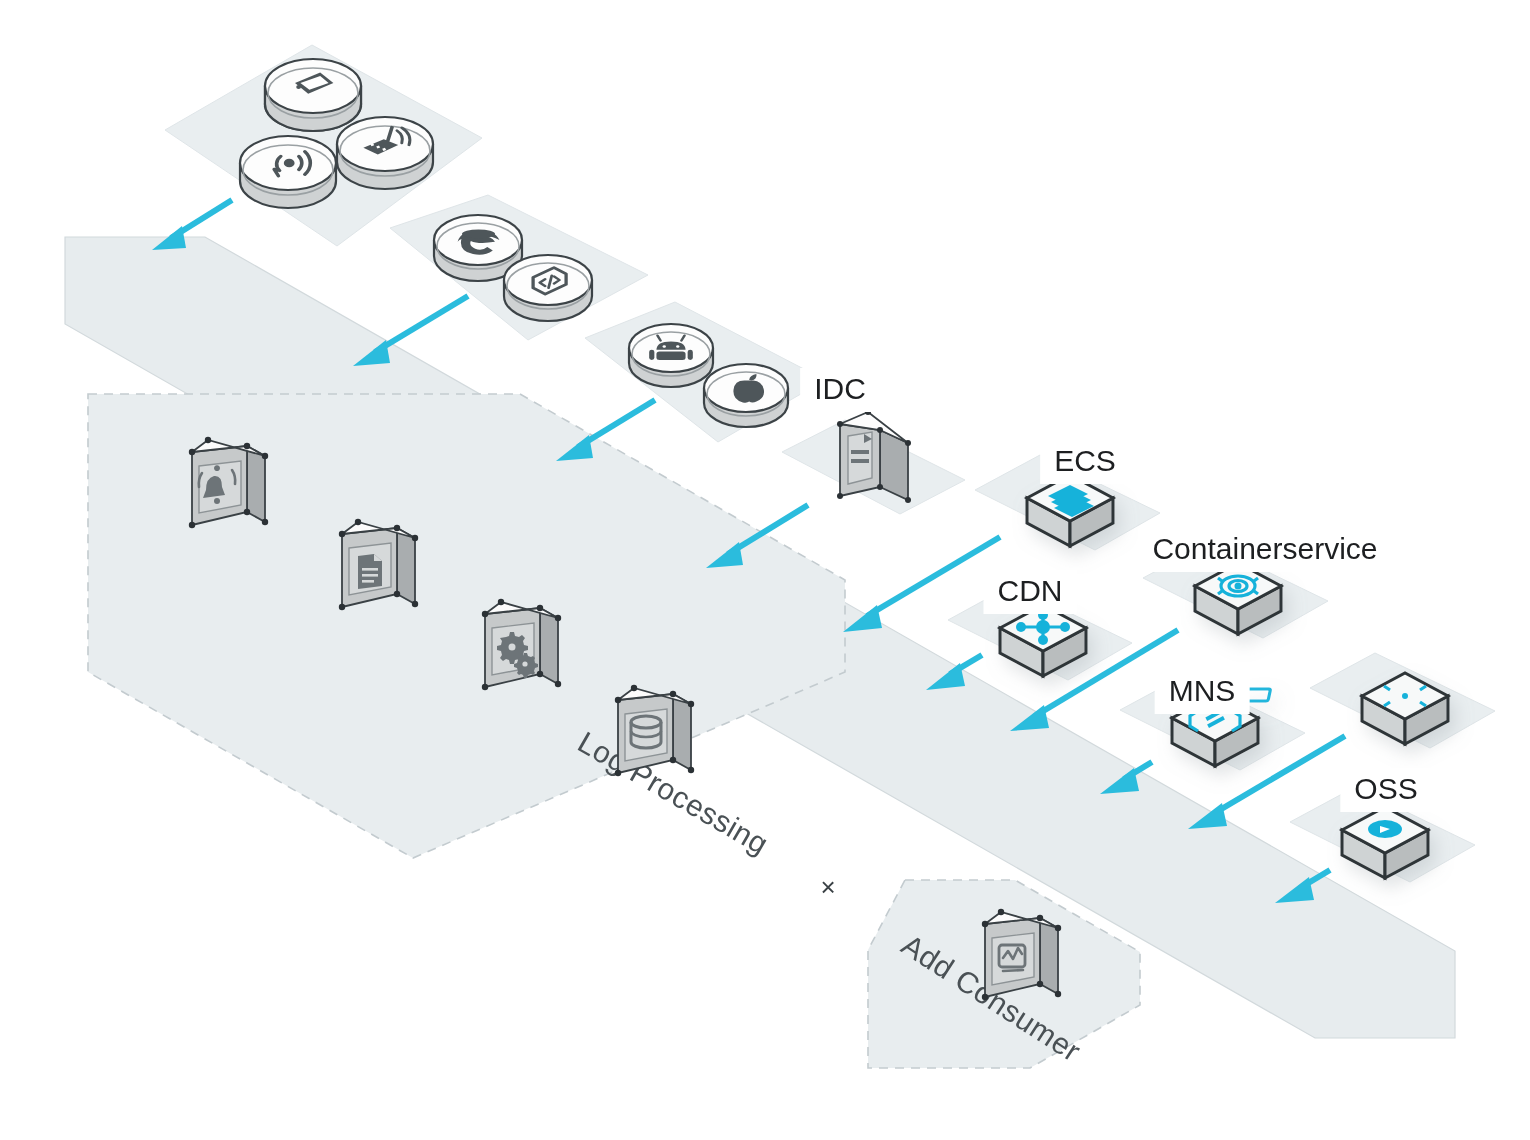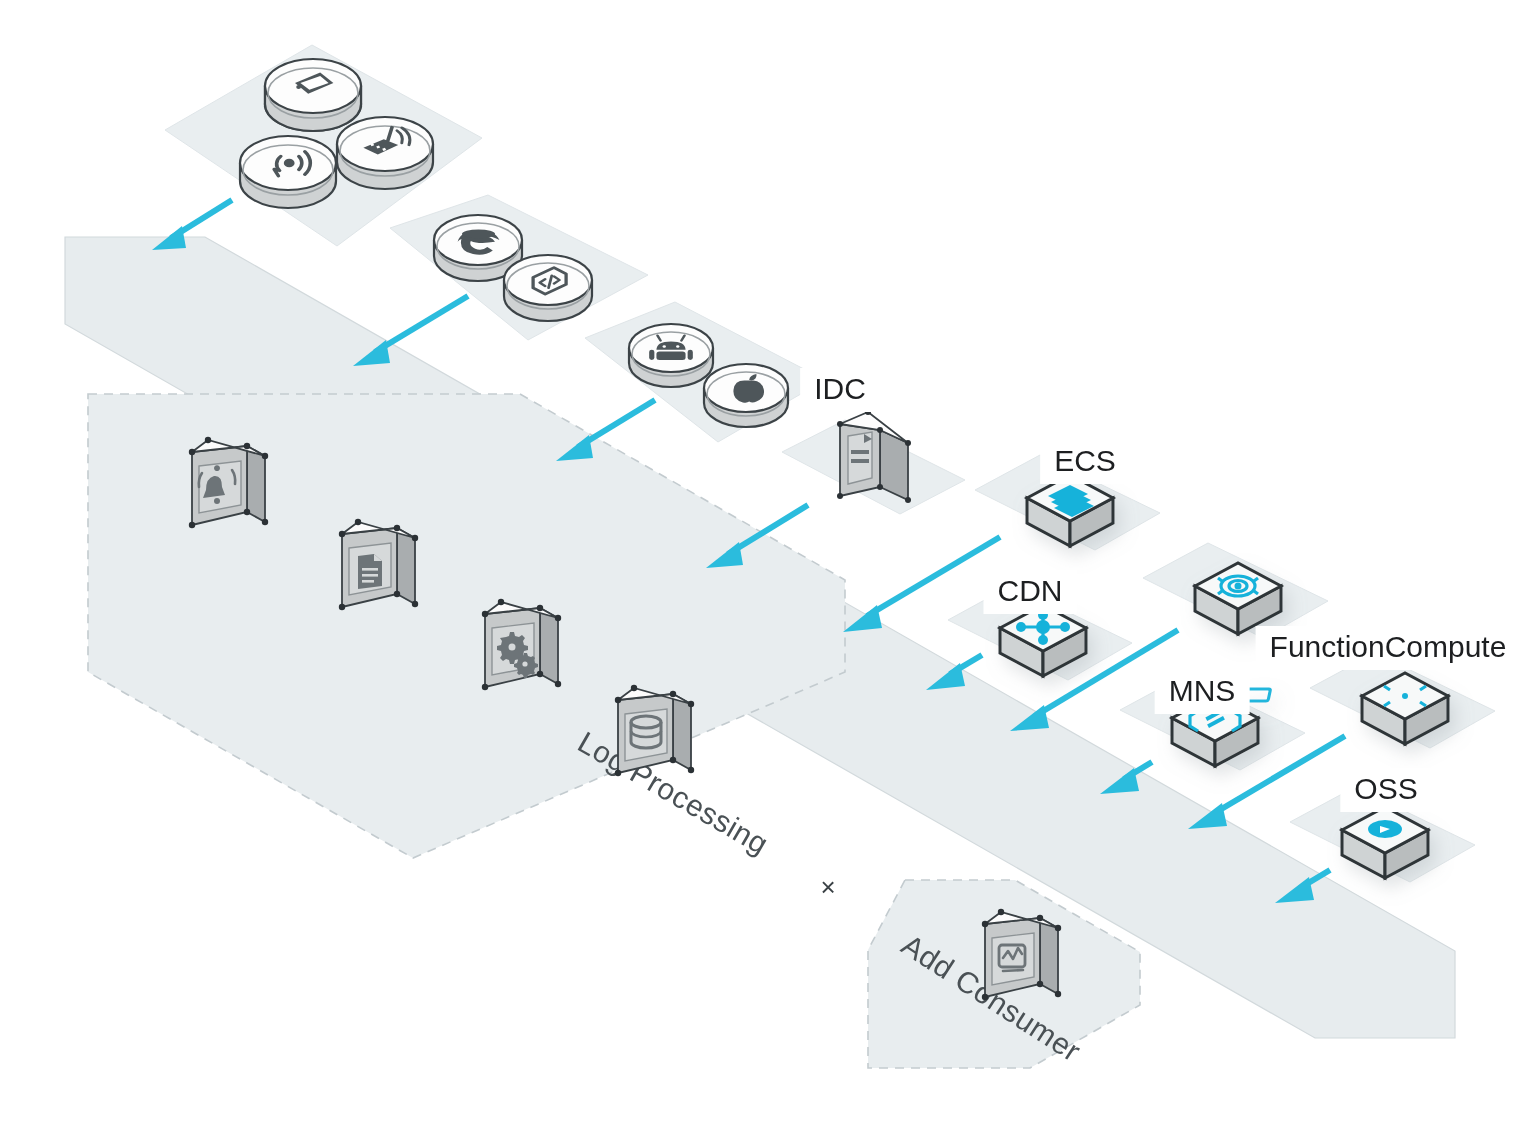--- a/index.html
+++ b/index.html
@@ -505,16 +505,16 @@
     <g>
       <line class="arrow" x1="1330" y1="870" x2="1300" y2="888"></line>
       <polygon class="arrowhead" points="1275,903 1309,877 1314,900"></polygon>
     </g>
   </g>
 
 </svg>
 <div style="position: absolute; left: 840px; top: 368px; transform: translate(-50%, 0px); background: rgb(255, 255, 255); padding: 5px 14px 7px; font-family: &quot;Liberation Sans&quot;, sans-serif; font-size: 30px; line-height: 1.08; color: rgb(29, 31, 33); white-space: nowrap;">IDC</div>
     <div style="position: absolute; left: 1085px; top: 440px; transform: translate(-50%, 0px); background: rgb(255, 255, 255); padding: 5px 14px 7px; font-family: &quot;Liberation Sans&quot;, sans-serif; font-size: 30px; line-height: 1.08; color: rgb(29, 31, 33); white-space: nowrap;">ECS</div>
     <div style="position: absolute; left: 1030px; top: 570px; transform: translate(-50%, 0px); background: rgb(255, 255, 255); padding: 5px 14px 7px; font-family: &quot;Liberation Sans&quot;, sans-serif; font-size: 30px; line-height: 1.08; color: rgb(29, 31, 33); white-space: nowrap;">CDN</div>
+    <div style="position: absolute; left: 1265px; top: 528px; transform: translate(-50%, 0px); background: rgb(255, 255, 255); padding: 5px 14px 7px; font-family: &quot;Liberation Sans&quot;, sans-serif; font-size: 30px; line-height: 1.08; color: rgb(29, 31, 33); white-space: nowrap;">Containerservice</div>
     <div style="position: absolute; left: 1202px; top: 670px; transform: translate(-50%, 0px); background: rgb(255, 255, 255); padding: 5px 14px 7px; font-family: &quot;Liberation Sans&quot;, sans-serif; font-size: 30px; line-height: 1.08; color: rgb(29, 31, 33); white-space: nowrap;">MNS</div>
-    <div style="position: absolute; left: 1388px; top: 626px; transform: translate(-50%, 0px); background: rgb(255, 255, 255); padding: 5px 14px 7px; font-family: &quot;Liberation Sans&quot;, sans-serif; font-size: 30px; line-height: 1.08; color: rgb(29, 31, 33); white-space: nowrap;">FunctionCompute</div>
     <div style="position: absolute; left: 1386px; top: 768px; transform: translate(-50%, 0px); background: rgb(255, 255, 255); padding: 5px 14px 7px; font-family: &quot;Liberation Sans&quot;, sans-serif; font-size: 30px; line-height: 1.08; color: rgb(29, 31, 33); white-space: nowrap;">OSS</div>
   </div>
 
 </body></html>

